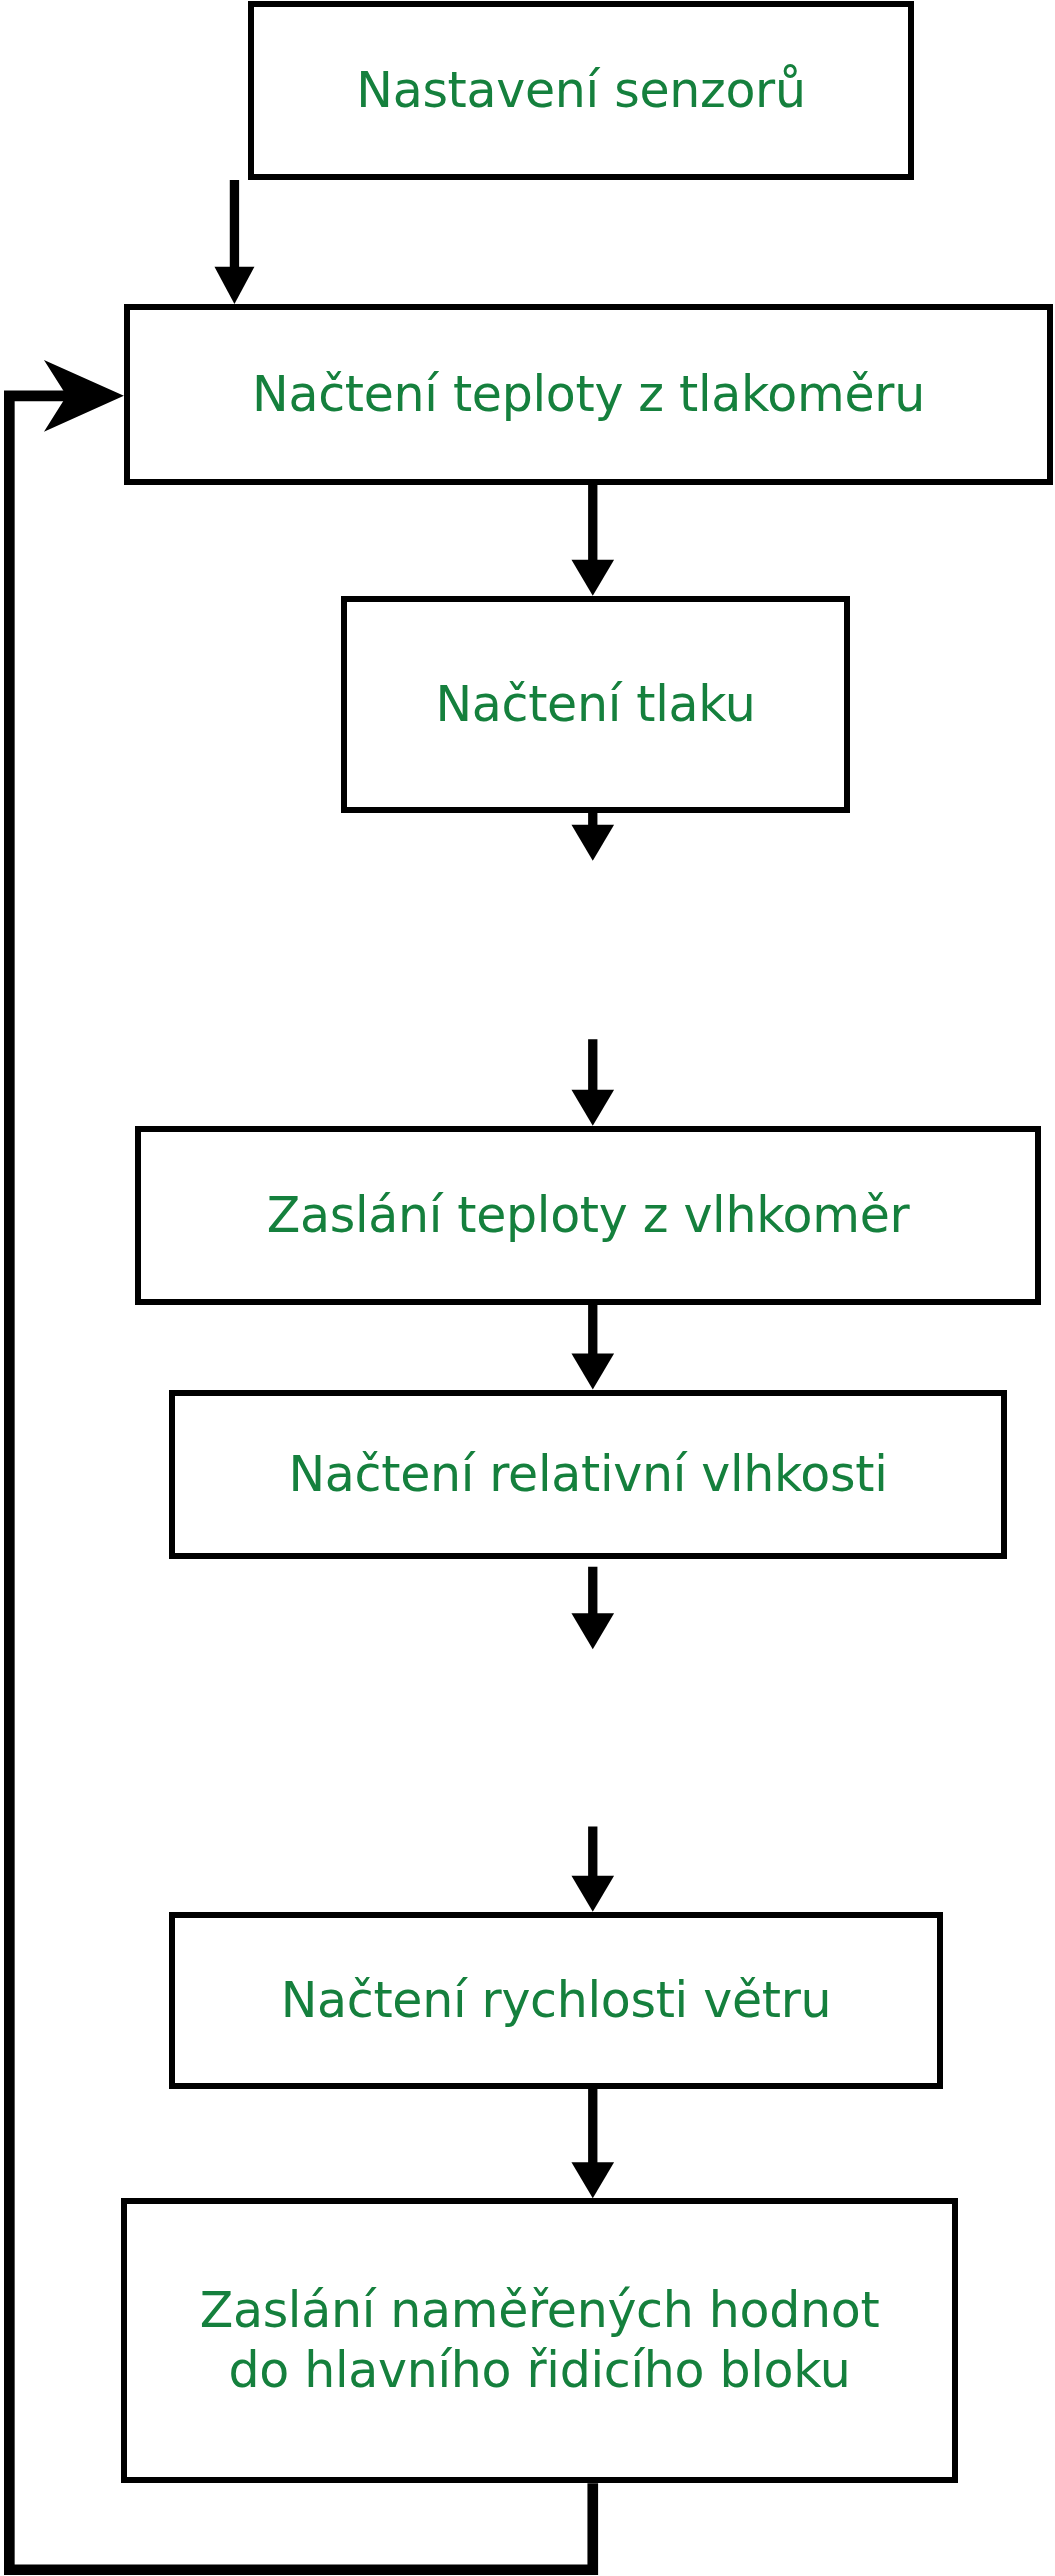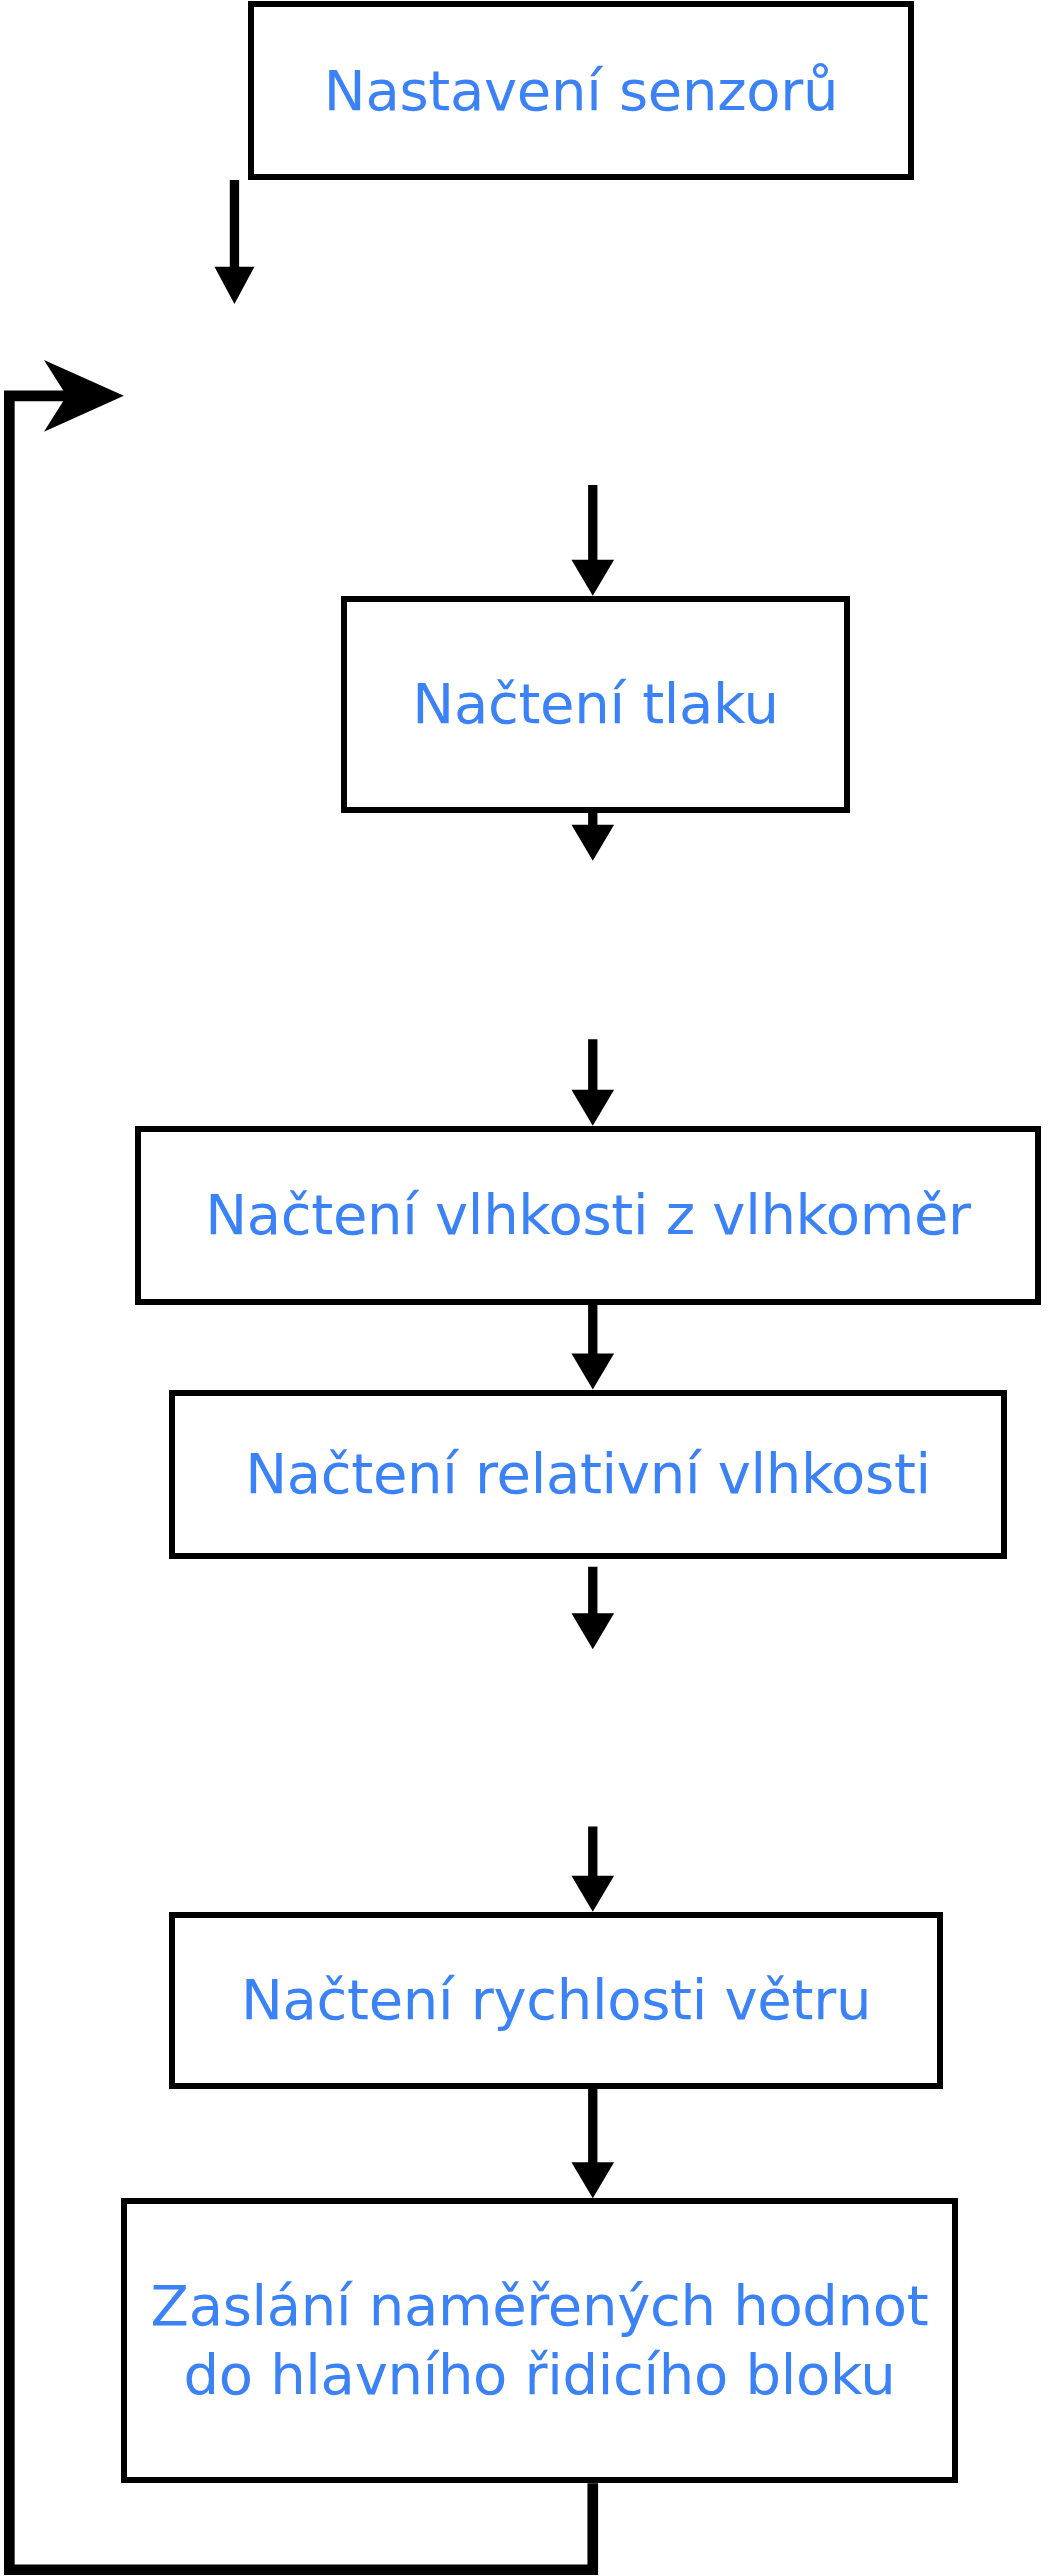--- a/index.html
+++ b/index.html
@@ -32,23 +32,23 @@
     border: 6px solid #000000;
     background: #ffffff;
     display: flex;
     align-items: center;
     justify-content: center;
     text-align: center;
     z-index: 2;
   }
   .node-label {
     font-family: "DejaVu Sans", sans-serif;
-    font-size: 56px;
+    font-size: 49px;
     line-height: 1.18;
-    color: #3b82f6;
+    color: #15803d;
     letter-spacing: -0.3px;
     white-space: pre-line;
     padding: 0 5.3px;
   }
   .node-label.two-line {
     line-height: 1.22;
   }
 </style>
 </head>
 <body>
@@ -101,28 +101,31 @@
       <path d="M 890 3728 L 890 3858 L 14 3858 L 14 594 L 130 594" fill="none" stroke="#000" stroke-width="16" stroke-linejoin="miter"></path>
       <polygon points="66,540 186,594 66,648 100,594" fill="#000"></polygon>
     </g>
 
   </svg>
 
   <div class="node-box" style="left:248px; top:1.3px; width:666px; height:179px;">
     <span class="node-label">Nastavení senzorů</span>
   </div>
 
+  <div class="node-box" style="left:124px; top:304px; width:929px; height:181px;">
+    <span class="node-label">Načtení teploty z tlakoměru</span>
+  </div>
 
   <div class="node-box" style="left:341px; top:596px; width:509px; height:217px;">
     <span class="node-label">Načtení tlaku</span>
   </div>
 
 
   <div class="node-box" style="left:135px; top:1126px; width:906px; height:179px;">
-    <span class="node-label">Načtení vlhkosti z vlhkoměr</span>
+    <span class="node-label">Zaslání teploty z vlhkoměr</span>
   </div>
 
   <div class="node-box" style="left:169px; top:1390px; width:838px; height:169px;">
     <span class="node-label">Načtení relativní vlhkosti</span>
   </div>
 
 
   <div class="node-box" style="left:169px; top:1912px; width:774px; height:177px;">
     <span class="node-label">Načtení rychlosti větru</span>
   </div>

